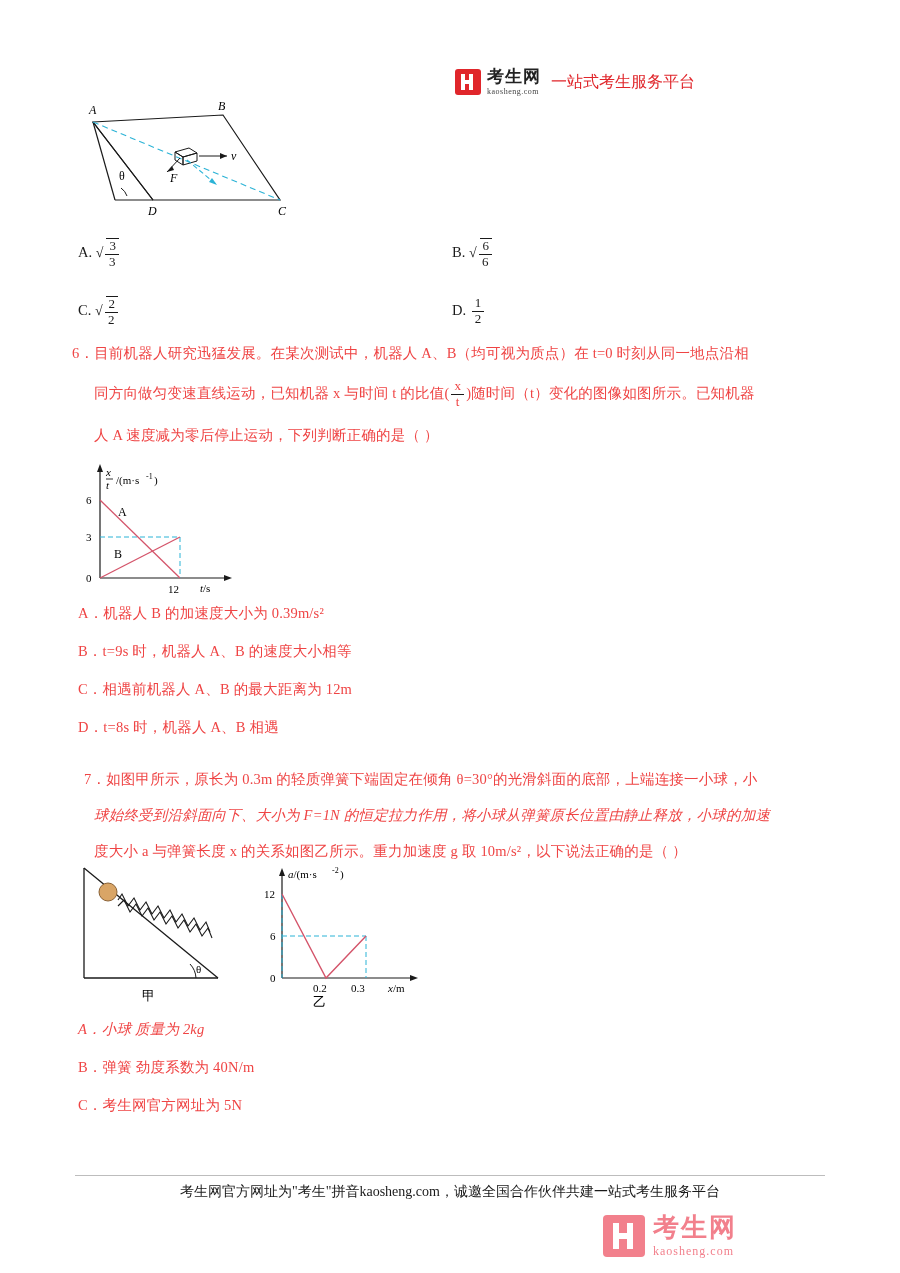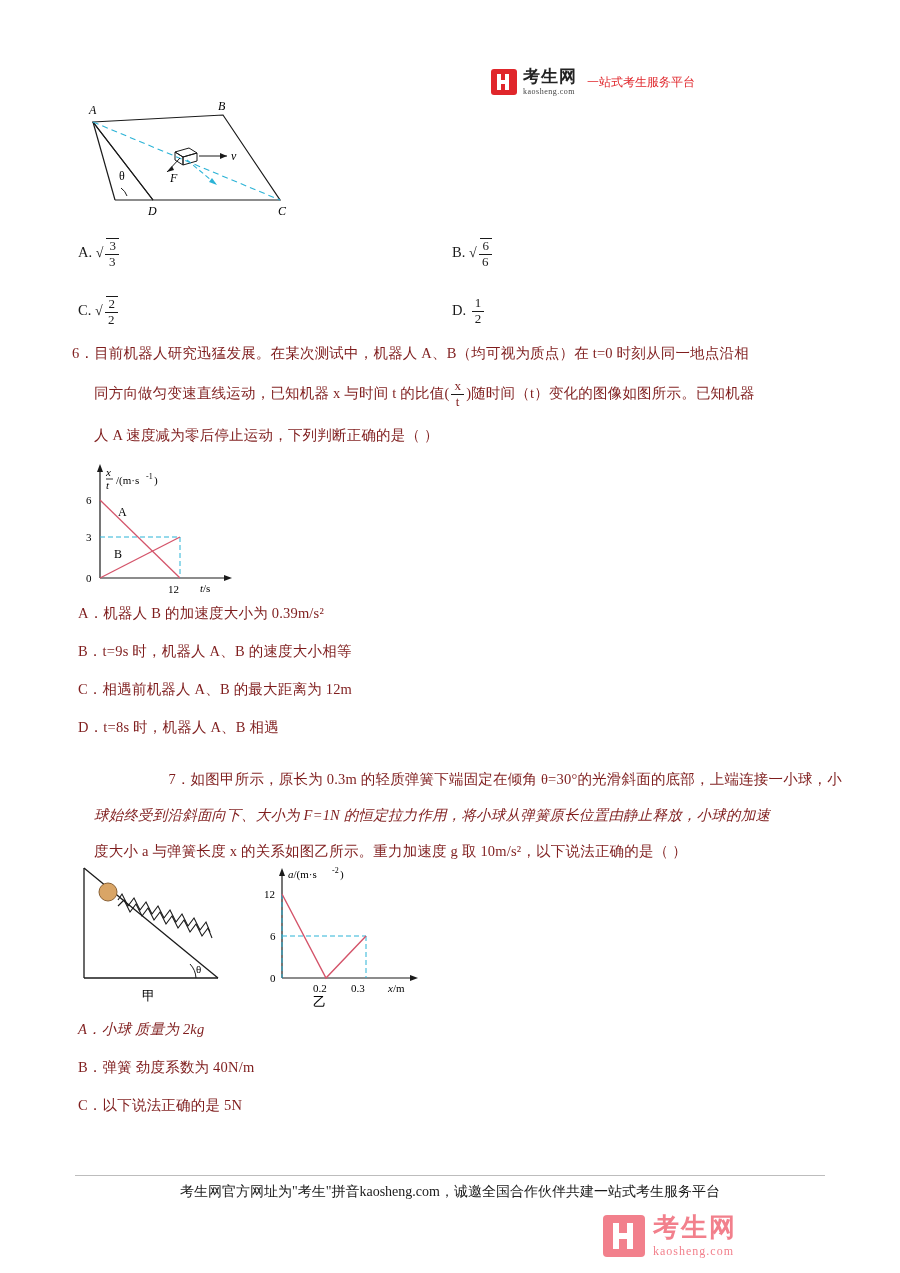--- a/index.html
+++ b/index.html
@@ -71,32 +71,32 @@
     color: #222;
     letter-spacing: 1px;
   }
   .logo-en {
     font-size: 8px;
     color: #444;
     letter-spacing: 0.5px;
     margin-top: 3px;
   }
   .logo-slogan {
-    font-size: 12px;
+    font-size: 16px;
     color: #e0262b;
     margin-left: 4px;
     align-self: center;
   }
 
   
   .q-text {
     position: absolute;
     font-size: 14.5px;
     line-height: 30px;
-    color: #7f1d1d;
+    color: #ef4444;
     letter-spacing: 0.2px;
   }
   .opt {
     position: absolute;
     font-size: 14.5px;
     color: #1a1a1a;
   }
   .frac {
     display: inline-block;
     vertical-align: middle;
@@ -289,21 +289,21 @@
 
     <text x="58" y="58" font-size="12" font-family="Liberation Serif, serif">A</text>
     <text x="54" y="100" font-size="12" font-family="Liberation Serif, serif">B</text>
   </svg>
 
   <div class="q-text" style="left:78px; top:598px;">A．机器人 B 的加速度大小为 0.39m/s²</div>
   <div class="q-text" style="left:78px; top:636px;">B．t=9s 时，机器人 A、B 的速度大小相等</div>
   <div class="q-text" style="left:78px; top:674px;">C．相遇前机器人 A、B 的最大距离为 12m</div>
   <div class="q-text" style="left:78px; top:712px;">D．t=8s 时，机器人 A、B 相遇</div>
 
-  <div class="q-text" style="left:72px; top:764px; width:770px;text-align:right;">7．如图甲所示，原长为 0.3m 的轻质弹簧下端固定在倾角 θ=30°的光滑斜面的底部，上端连接一小球，小</div>
+  <div class="q-text" style="left:84px; top:764px; width:770px;">7．如图甲所示，原长为 0.3m 的轻质弹簧下端固定在倾角 θ=30°的光滑斜面的底部，上端连接一小球，小</div>
   <div class="q-text" style="left:94px; top:800px; width:770px;font-style:italic;">球始终受到沿斜面向下、大小为 F=1N 的恒定拉力作用，将小球从弹簧原长位置由静止释放，小球的加速</div>
   <div class="q-text" style="left:94px; top:836px; width:770px;">度大小 a 与弹簧长度 x 的关系如图乙所示。重力加速度 g 取 10m/s²，以下说法正确的是（      ）</div>
 
   <svg class="fig3" viewBox="0 0 400 150">
 
     <line x1="14" y1="8" x2="14" y2="118" stroke="#1a1a1a" stroke-width="1.3"></line>
     <line x1="14" y1="118" x2="148" y2="118" stroke="#1a1a1a" stroke-width="1.3"></line>
     <line x1="14" y1="8" x2="148" y2="118" stroke="#1a1a1a" stroke-width="1.3"></line>
 
     <path d="M 126 118 A 22 22 0 0 0 120 104" fill="none" stroke="#1a1a1a" stroke-width="1"></path>
@@ -336,21 +336,21 @@
     <line x1="296" y1="76" x2="296" y2="118" stroke="#2bb3d6" stroke-width="1" stroke-dasharray="5,3"></line>
     <line x1="212" y1="34" x2="256" y2="34" stroke="#2bb3d6" stroke-width="1" stroke-dasharray="5,3" opacity="0"></line>
 
     <polyline points="212,34 256,118 296,76" fill="none" stroke="#d4546a" stroke-width="1.4"></polyline>
 
     <text x="243" y="146" font-size="13" font-family="Liberation Serif, serif">乙</text>
   </svg>
 
   <div class="q-text" style="left:78px; top:1014px;font-style:italic;">A．小球  质量为 2kg</div>
   <div class="q-text" style="left:78px; top:1052px;">B．弹簧  劲度系数为 40N/m</div>
-  <div class="q-text" style="left:78px; top:1090px;">C．以下说法正确的是 5N</div>
+  <div class="q-text" style="left:78px; top:1090px;">C．考生网官方网址为 5N</div>
 
   <div class="footer-rule"></div>
   <div class="footer-text">考生网官方网址为"考生"拼音kaosheng.com，诚邀全国合作伙伴共建一站式考生服务平台</div>
 
   <div class="watermark">
     <div class="wm-mark">
         <div class="wm-bar"></div>
       </div>
     <div class="wm-textblock">
       <span class="wm-cn">考生网</span>

